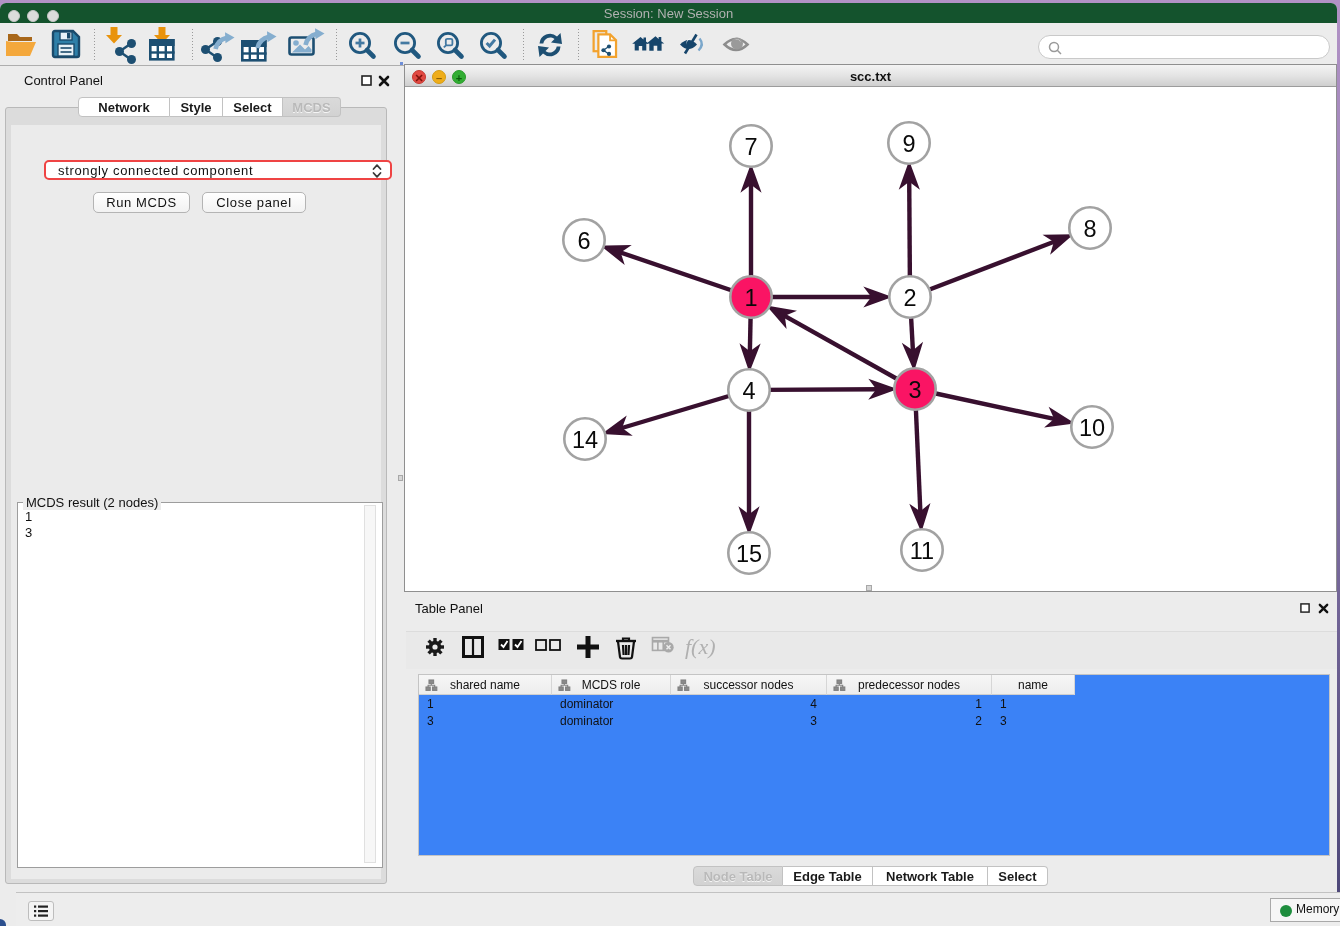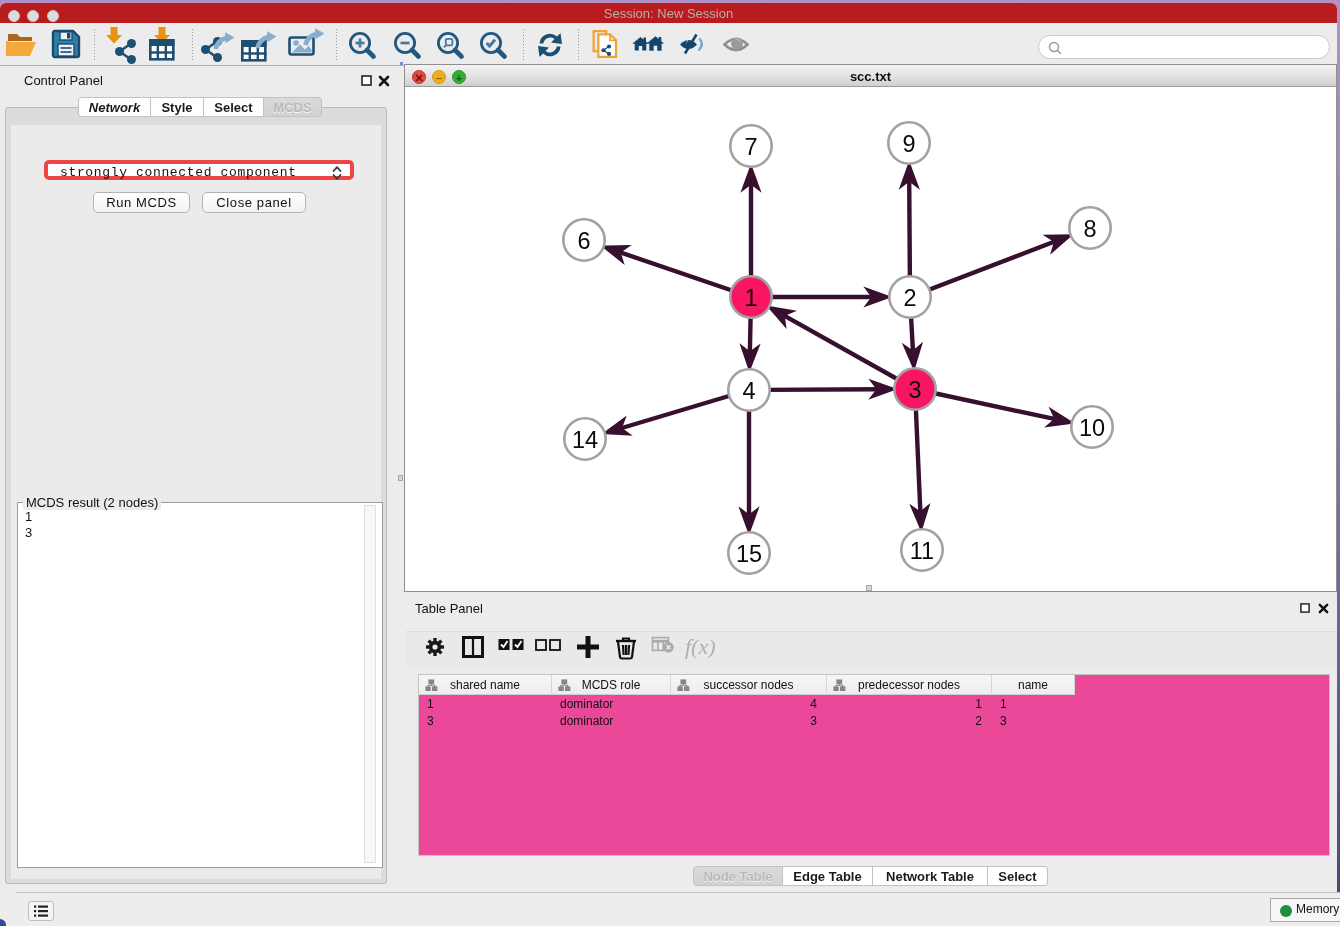--- a/index.html
+++ b/index.html
@@ -1,51 +1,51 @@
 <!DOCTYPE html>
 <html><head><meta charset="utf-8">
 <style>
 * { margin:0; padding:0; box-sizing:border-box; }
 html,body { width:1340px; height:926px; overflow:hidden; }
 body { font-family:"Liberation Sans", sans-serif; background:linear-gradient(180deg,#b292c6 0%, #8f7bae 40%, #4a4576 100%); position:relative; }
 .abs { position:absolute; }
 #win { position:absolute; left:0; top:3px; width:1337px; height:923px; background:#ececec; border-radius:6px 6px 0 0; }
-#titlebar { position:absolute; left:0; top:0; width:100%; height:20px; background:#b91c1c; border-radius:6px 6px 0 0; }
+#titlebar { position:absolute; left:0; top:0; width:100%; height:20px; background:#14532d; border-radius:6px 6px 0 0; }
 .tl { position:absolute; top:7px; width:12px; height:12px; border-radius:50%; background:#dcdcdc; border:1px solid #c6c6c6; }
 #wtitle { position:absolute; top:3px; left:0; width:100%; text-align:center; font-size:13px; color:#b1b1b1; }
 #toolbar { position:absolute; left:0; top:20px; width:100%; height:43px; background:#ececec; border-bottom:1px solid #aeaeae; }
 .tsep { position:absolute; top:6px; height:31px; width:1px; background-image:repeating-linear-gradient(180deg,#9a9a9a 0 1px, transparent 1px 3px); }
 #searchbox { position:absolute; left:1038px; top:12px; width:292px; height:24px; background:#fff; border:1px solid #c9c9c9; border-radius:12px; }
 
 #cpanel { position:absolute; left:0; top:63px; width:392px; height:829px; background:#ececec; }
 #cpanel h4 { font-size:13px; font-weight:normal; color:#111; position:absolute; left:14px; top:7px;margin-left:10px; }
 #cptabs { position:absolute; left:78px; top:31px; height:20px; display:flex; z-index:3; }
 .tab { font-size:13px; font-weight:bold; color:#1a1a1a; background:#fff; border:1px solid #c2c2c2; border-left:none; padding-top:2px; height:20px; text-align:center; white-space:nowrap; }
 .tab.first { border-left:1px solid #c2c2c2; border-radius:4px 0 0 4px; }
 .tab.last { border-radius:0 4px 4px 0; }
 .tab.sel { background:linear-gradient(180deg,#dadada,#d2d2d2); color:#b9b9b9; text-shadow:0 1px 0 #f5f5f5; }
 #cpcontent { position:absolute; left:5px; top:41px; width:382px; height:777px; background:#dcdcdc; border:1px solid #b9b9b9; border-radius:3px; }
 #mcdspanel { position:absolute; left:5px; top:17px; width:370px; height:754px; background:#ebebeb; }
 #optlabel { position:absolute; left:0; top:71px; width:392px; text-align:center; font-size:13px; color:#111; letter-spacing:0.55px; }
-#dropdown { position:absolute; left:44px; top:94px; width:310px; height:20px; background:#fff; border:4px solid #ef4444; border-radius:5px; font-size:13px; color:#111; line-height:18px; padding-left:12px; letter-spacing:0.65px;font-family:Liberation Mono, monospace; }
+#dropdown { position:absolute; left:44px; top:94px; width:348px; height:20px; background:#fff; border:2px solid #ef4444; border-radius:5px; font-size:13px; color:#111; line-height:18px; padding-left:12px; letter-spacing:0.65px; }
 .btn { position:absolute; top:126px; height:21px; background:linear-gradient(180deg,#ffffff,#f2f2f2); border:1px solid #b4b4b4; border-radius:5px; font-size:13px; color:#111; text-align:center; line-height:19px; letter-spacing:0.6px; }
 #resultbox { position:absolute; left:17px; top:436px; width:366px; height:366px; border:1px solid #9d9d9d; background:#fff; }
 #resultlabel { position:absolute; left:5px; top:-8px; background:#ebebeb; font-size:13px; color:#111; padding:0 3px; }
 #resulttext { position:absolute; left:7px; top:6px; font-size:13px; color:#111; line-height:16px; }
 #resultsb { position:absolute; right:6px; top:2px; width:12px; height:358px; background:#f7f7f7; border:1px solid #e0e0e0; }
 
 #netwin { position:absolute; left:404px; top:61px; width:933px; height:528px; border:1px solid #8f8f8f; background:#fff; }
 #nettitle { position:absolute; left:0; top:0; width:100%; height:22px; background:linear-gradient(180deg,#f4f4f4 0%,#e2e2e2 55%,#cfcfcf 100%); border-bottom:1px solid #9c9c9c; }
 .tlc { position:absolute; top:5px; width:14px; height:14px; border-radius:50%; font-size:11px; font-weight:bold; text-align:center; line-height:14px; }
 #netname { position:absolute; top:4px; width:100%; text-align:center; font-size:13px; font-weight:bold; color:#111; }
 
 #tpanel { position:absolute; left:406px; top:595px; width:931px; height:294px; background:#ececec; }
 #tpanel h4 { font-size:13px; font-weight:normal; color:#111; position:absolute; left:9px; top:3px; }
 #ttool { position:absolute; left:12px; top:30px; height:38px; }
-#ttable { position:absolute; left:12px; top:76px; width:912px; height:182px; background:#ec4899; border:1px solid #c4c4c4; }
+#ttable { position:absolute; left:12px; top:76px; width:912px; height:182px; background:#3b82f6; border:1px solid #c4c4c4; }
 #thead { position:absolute; left:0; top:0; width:656px; height:20px; background:linear-gradient(180deg,#f6f6f6,#ededed); border-bottom:1px solid #cfcfcf; }
 .th { position:absolute; top:0; height:20px; font-size:12px; color:#111; text-align:center; line-height:20px; border-right:1px solid #d6d6d6; }
 .td { position:absolute; font-size:12px; color:#111; height:17px; line-height:17px; }
 #btabs { position:absolute; left:287px; top:268px; height:20px; display:flex; }
 
 #statusbar { position:absolute; left:16px; top:889px; width:1337px; height:34px; background:#ededed; border-top:1px solid #c2c2c2; }
 #listbtn { position:absolute; left:12px; top:8px; width:26px; height:20px; border:1px solid #bdbdbd; border-radius:3px; background:#f4f4f4; }
 #membtn { position:absolute; left:1254px; top:5px; width:75px; height:24px; border:1px solid #a9a9a9; background:#f6f6f6; font-size:12px; color:#111; }
 #membtn span { position:absolute; left:25px; top:3px; }
 #memdot { position:absolute; left:9px; top:6px; width:12px; height:12px; border-radius:50%; background:#1e8e3e; }
@@ -217,21 +217,21 @@
     <svg class="abs" width="11" height="11" style="left:361px;top:9px;" viewBox="0 0 11 11">
         <rect x="1" y="1" width="9" height="9" fill="#fff" stroke="#222" stroke-width="1.6"></rect>
       </svg>
     <svg class="abs" width="12" height="12" style="left:378px;top:9px;" viewBox="0 0 12 12">
         <path d="M2 2 L10 10 M10 2 L2 10" stroke="#111" stroke-width="2.6" stroke-linecap="round"></path>
       </svg>
     <div id="cpcontent">
         <div id="mcdspanel"></div>
       </div>
     <div id="cptabs">
-      <div class="tab first" style="width:73px;font-style:italic;">Network</div>
+      <div class="tab first" style="width:92px;">Network</div>
       <div class="tab" style="width:53px;">Style</div>
       <div class="tab" style="width:60px;">Select</div>
       <div class="tab last sel" style="width:58px;">MCDS</div>
     </div>
     <div id="dropdown">strongly connected component
       <svg width="12" height="16" style="right:7px;top:1px;position:absolute;" viewBox="0 0 12 16">
           <path d="M2.5 6 L6 2.2 L9.5 6 M2.5 10 L6 13.8 L9.5 10" fill="none" stroke="#3a3a3a" stroke-width="1.8" stroke-linecap="round" stroke-linejoin="round"></path>
         </svg>
     </div>
     <div class="btn" style="left:93px;width:97px;">Run MCDS</div>

